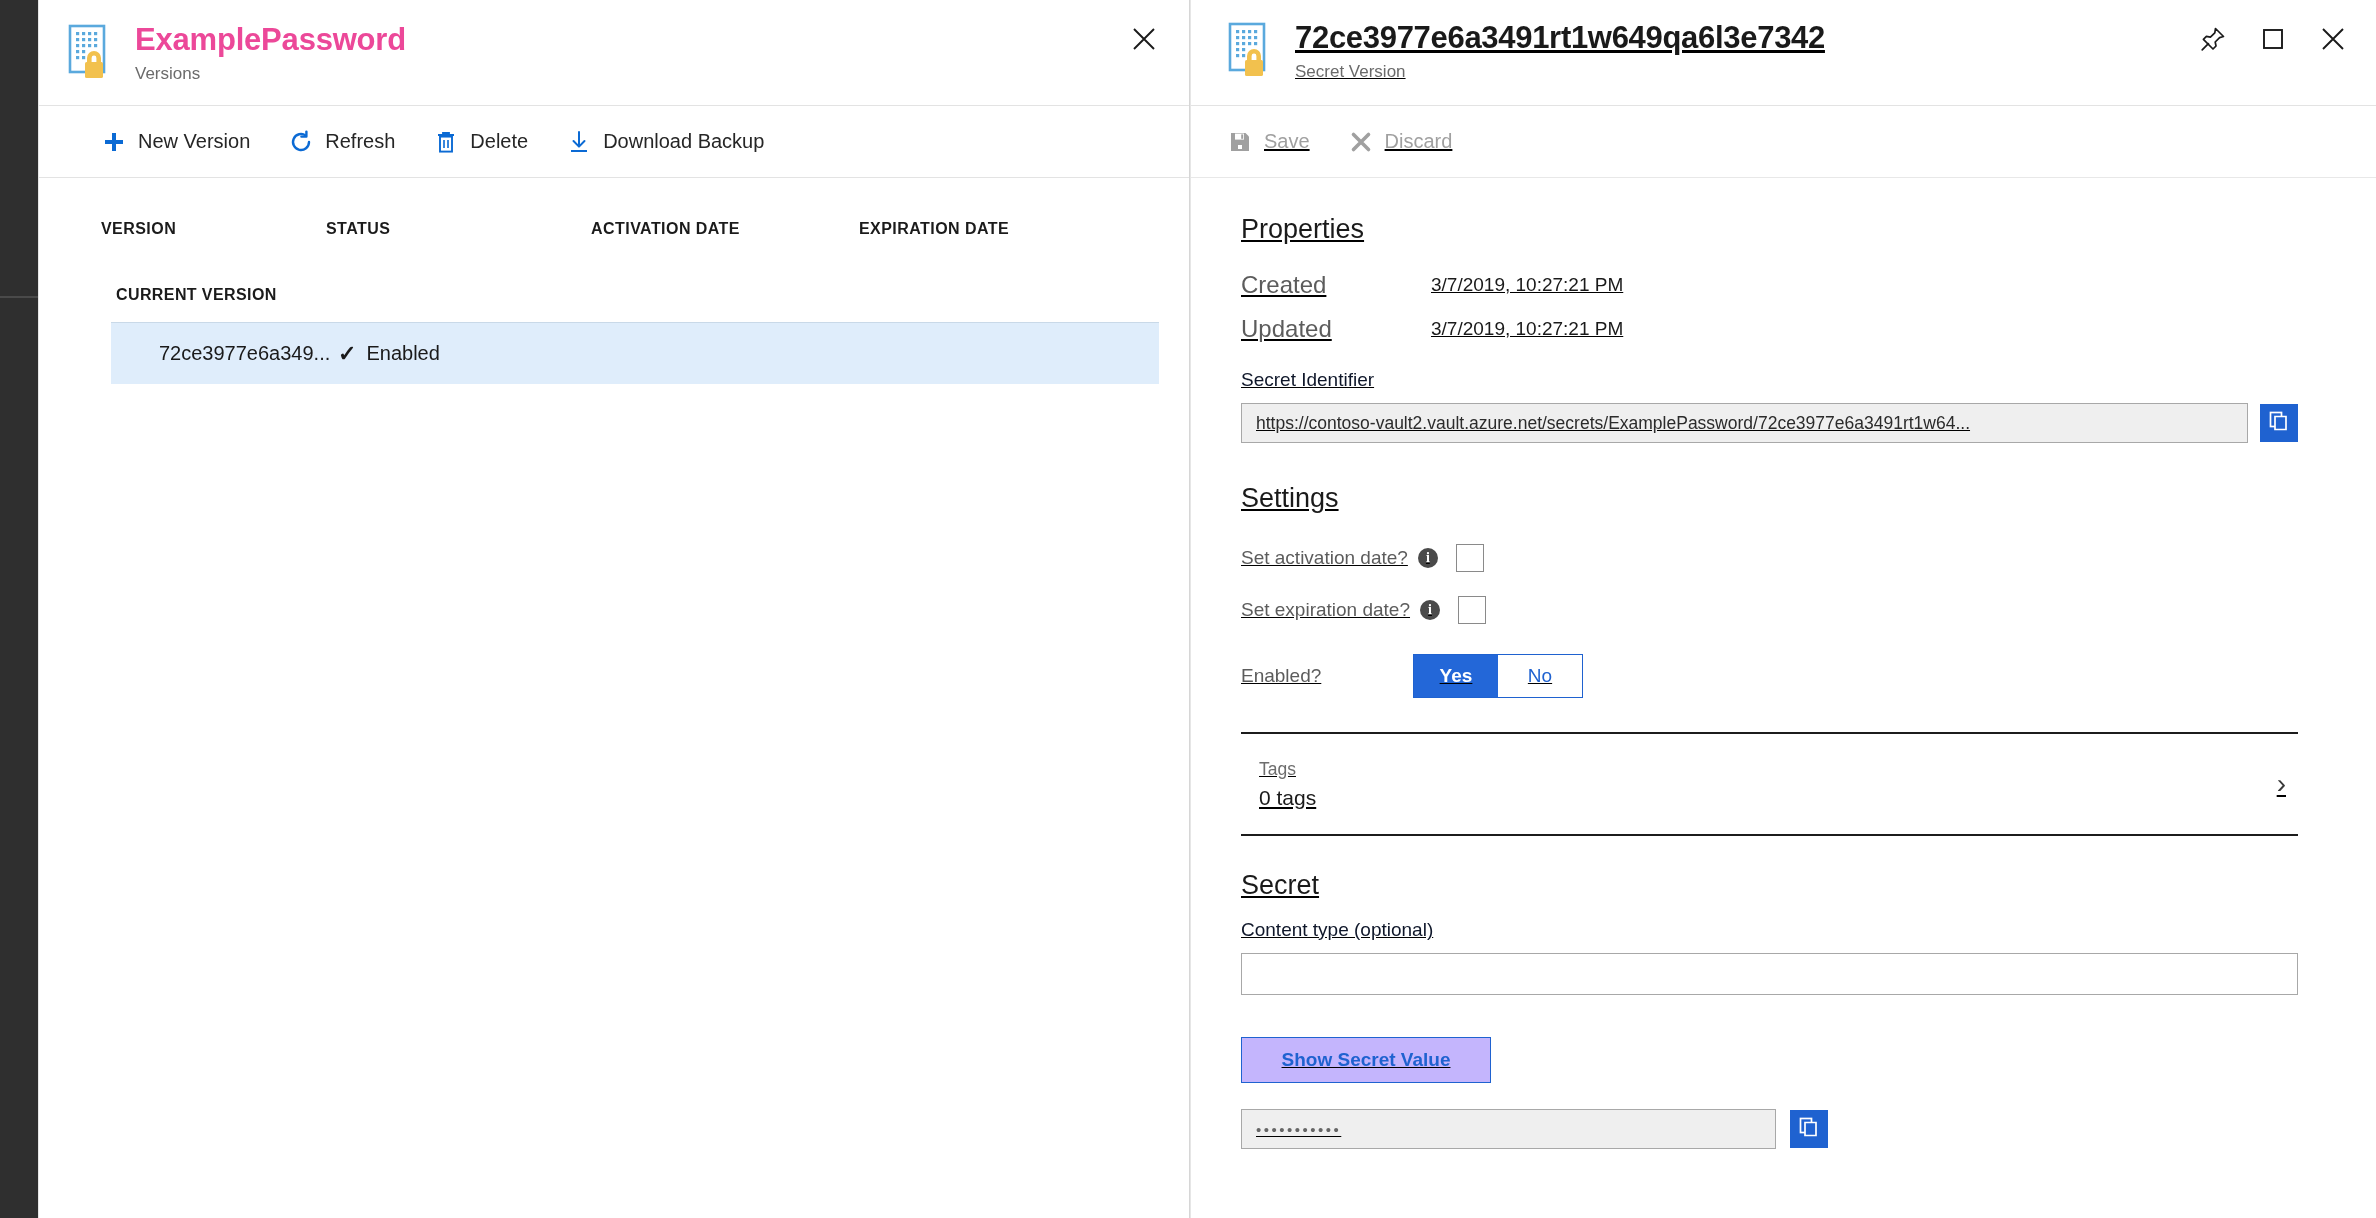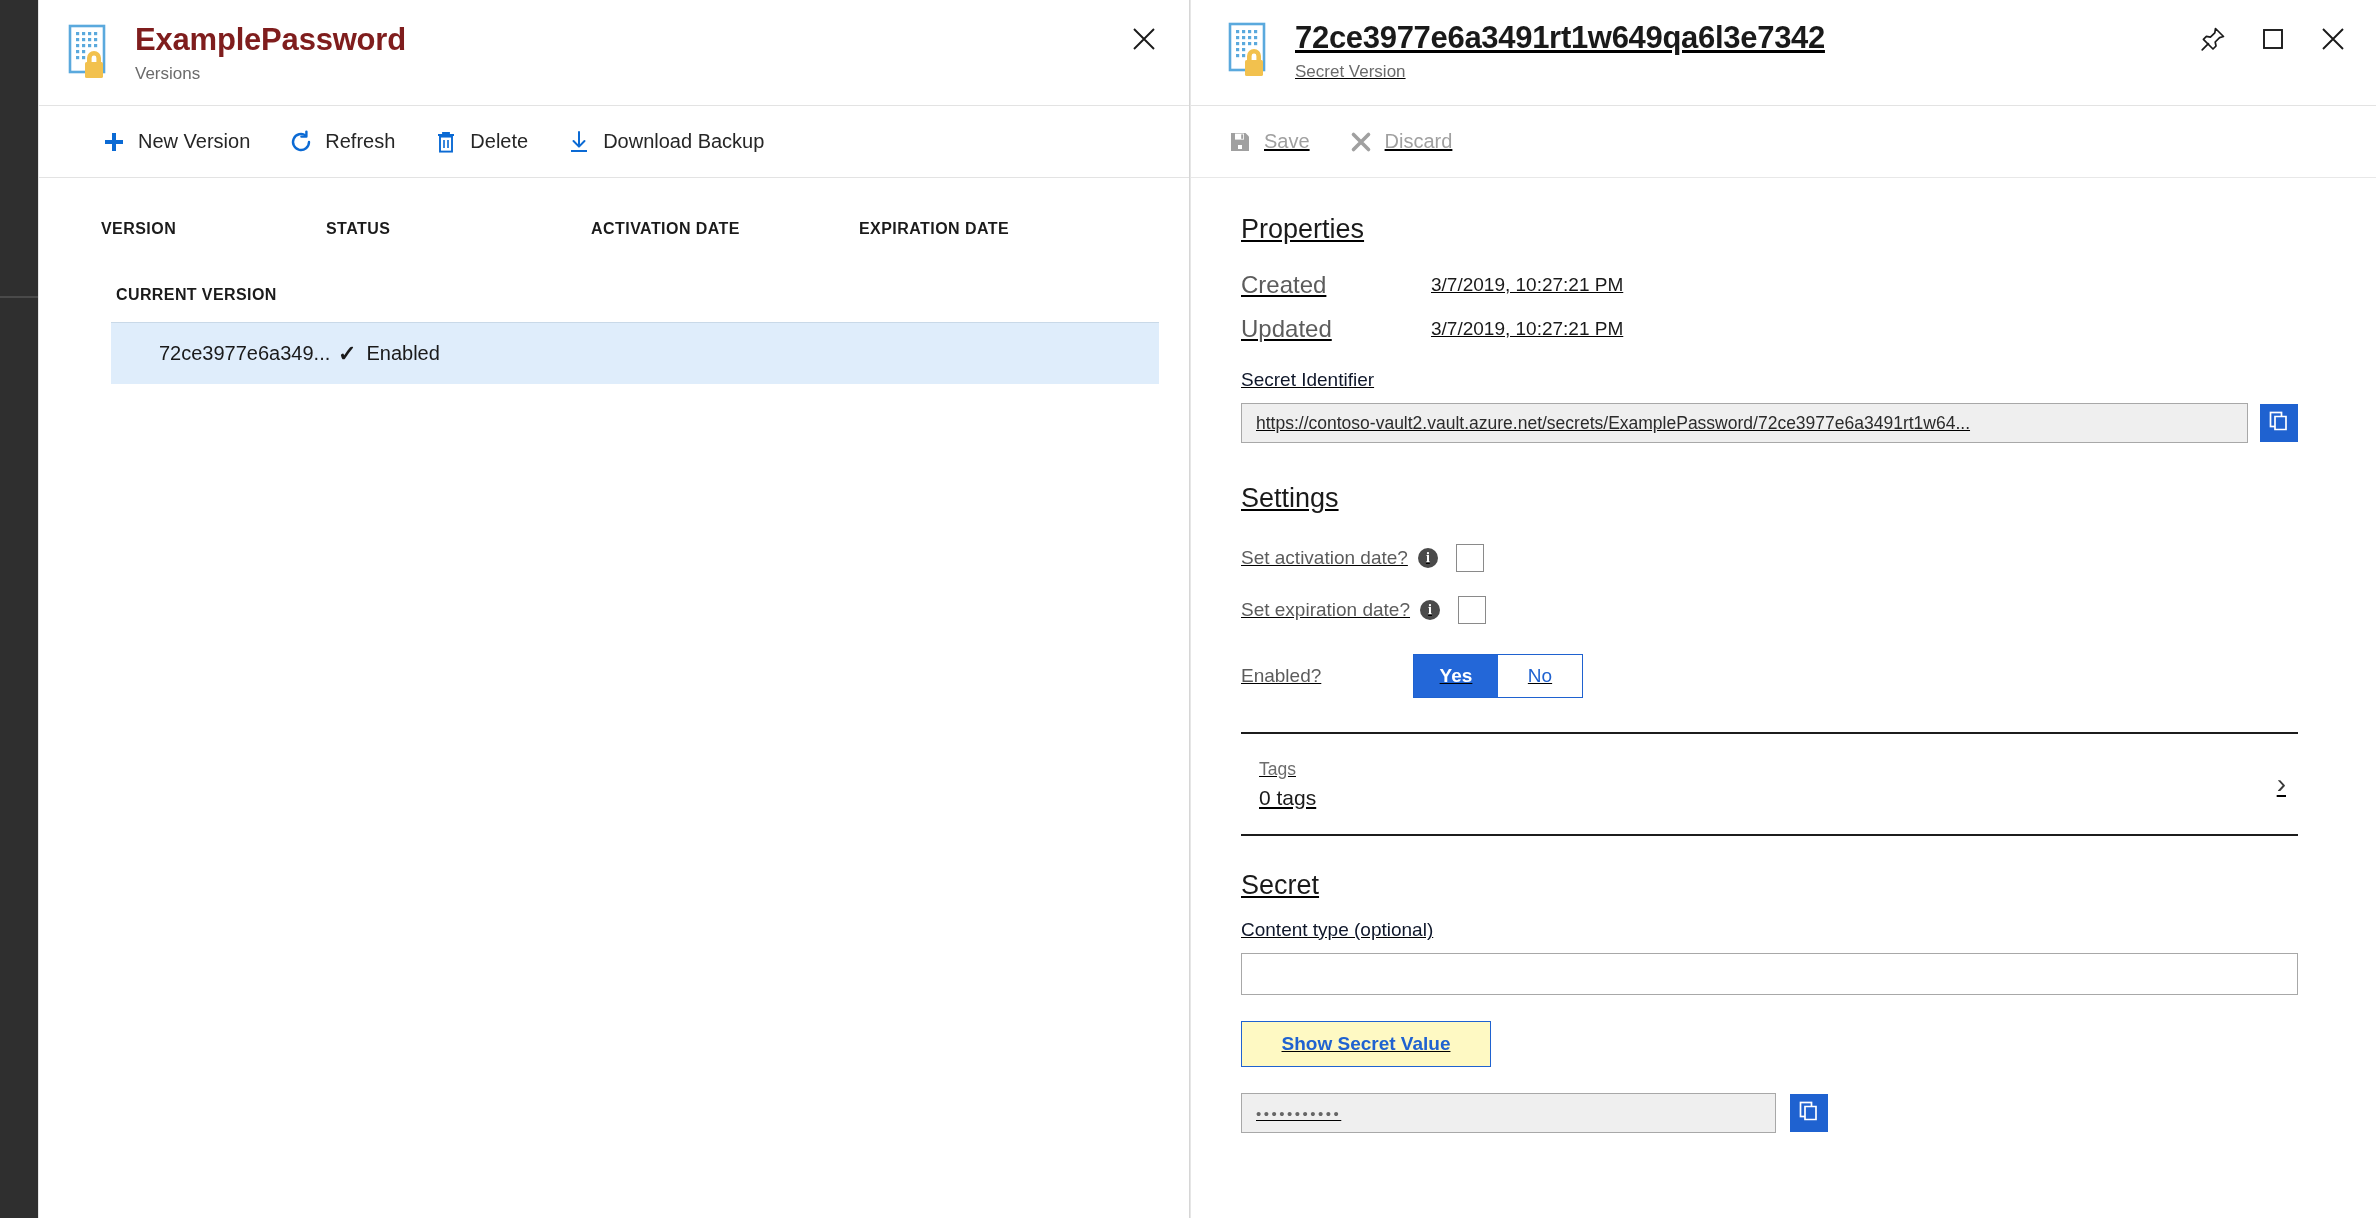--- a/index.html
+++ b/index.html
@@ -20,21 +20,21 @@
     width: 1152px; flex: 0 0 1152px; height: 1218px;
     background:#ffffff; border-left: 1px solid #e6e6e6; border-right:1px solid #d6d6d6;
     display:flex; flex-direction:column;
   }
   .blade-hdr {
     height: 106px; display:flex; align-items:flex-start; padding: 20px 26px 0 28px;
     border-bottom: 1px solid #e3e3e3; position: relative;
   }
   .hdr-ico { width:52px; height:56px; flex:0 0 52px; position:relative; margin-top:4px; }
   .hdr-txt { margin-left: 16px; padding-top: 2px; }
-  .hdr-title { font-size: 31px; font-weight: 700; color:#7f1d1d; letter-spacing:-.2px; line-height:1.15; }
+  .hdr-title { font-size: 31px; font-weight: 700; color:#ec4899; letter-spacing:-.2px; line-height:1.15; }
   .hdr-sub { font-size: 17px; color:#6b6b6b; margin-top: 6px; }
   .hdr-close {
     position:absolute; right: 28px; top: 22px; width:34px; height:34px;
     display:flex; align-items:center; justify-content:center; cursor:pointer;
   }
 
   
   .cmdbar { height: 72px; display:flex; align-items:center; padding-left: 62px; gap: 0px;
             border-bottom:1px solid #e3e3e3; }
   .cmd { display:flex; align-items:center; gap:11px; margin-right:38px; cursor:pointer; }
@@ -106,21 +106,21 @@
 
   .tags-card { margin-top: 24px; border-top:2px solid #1c1c1c; border-bottom:2px solid #1c1c1c;
                height: 104px; display:flex; align-items:center; padding: 0 6px 0 18px; cursor:pointer; }
   .tags-l { flex:1 1 auto; }
   .tags-k { font-size:17.5px; color:#6d6d6d; }
   .tags-v { font-size:21px; color:#1a1a1a; margin-top: 6px; }
   .chev { font-size:28px; color:#3a3a3a; padding-right: 6px; }
 
   .secret-sec { margin-top: 34px; }
   .inp-open { height: 42px; border:1px solid #a8a8a8; background:#fff; width:100%; }
-  .show-btn { margin-top: 26px; height: 46px; width: 250px; border:1px solid #1f62d0; background:#fef9c3;
+  .show-btn { margin-top: 42px; height: 46px; width: 250px; border:1px solid #1f62d0; background:#c4b5fd;
               color:#1f62d0; font-size:19px; font-weight:700; display:flex; align-items:center;
               justify-content:center; cursor:pointer; }
   .mask-row { display:flex; align-items:center; gap:14px; margin-top: 26px; }
   .mask-inp { height:40px; background:#efefef; border:1px solid #a8a8a8; width: 535px;
               display:flex; align-items:center; padding:0 14px; font-size:15px; color:#666;
               letter-spacing: 2.5px; }
 </style>
 </head>
 <body>
 

